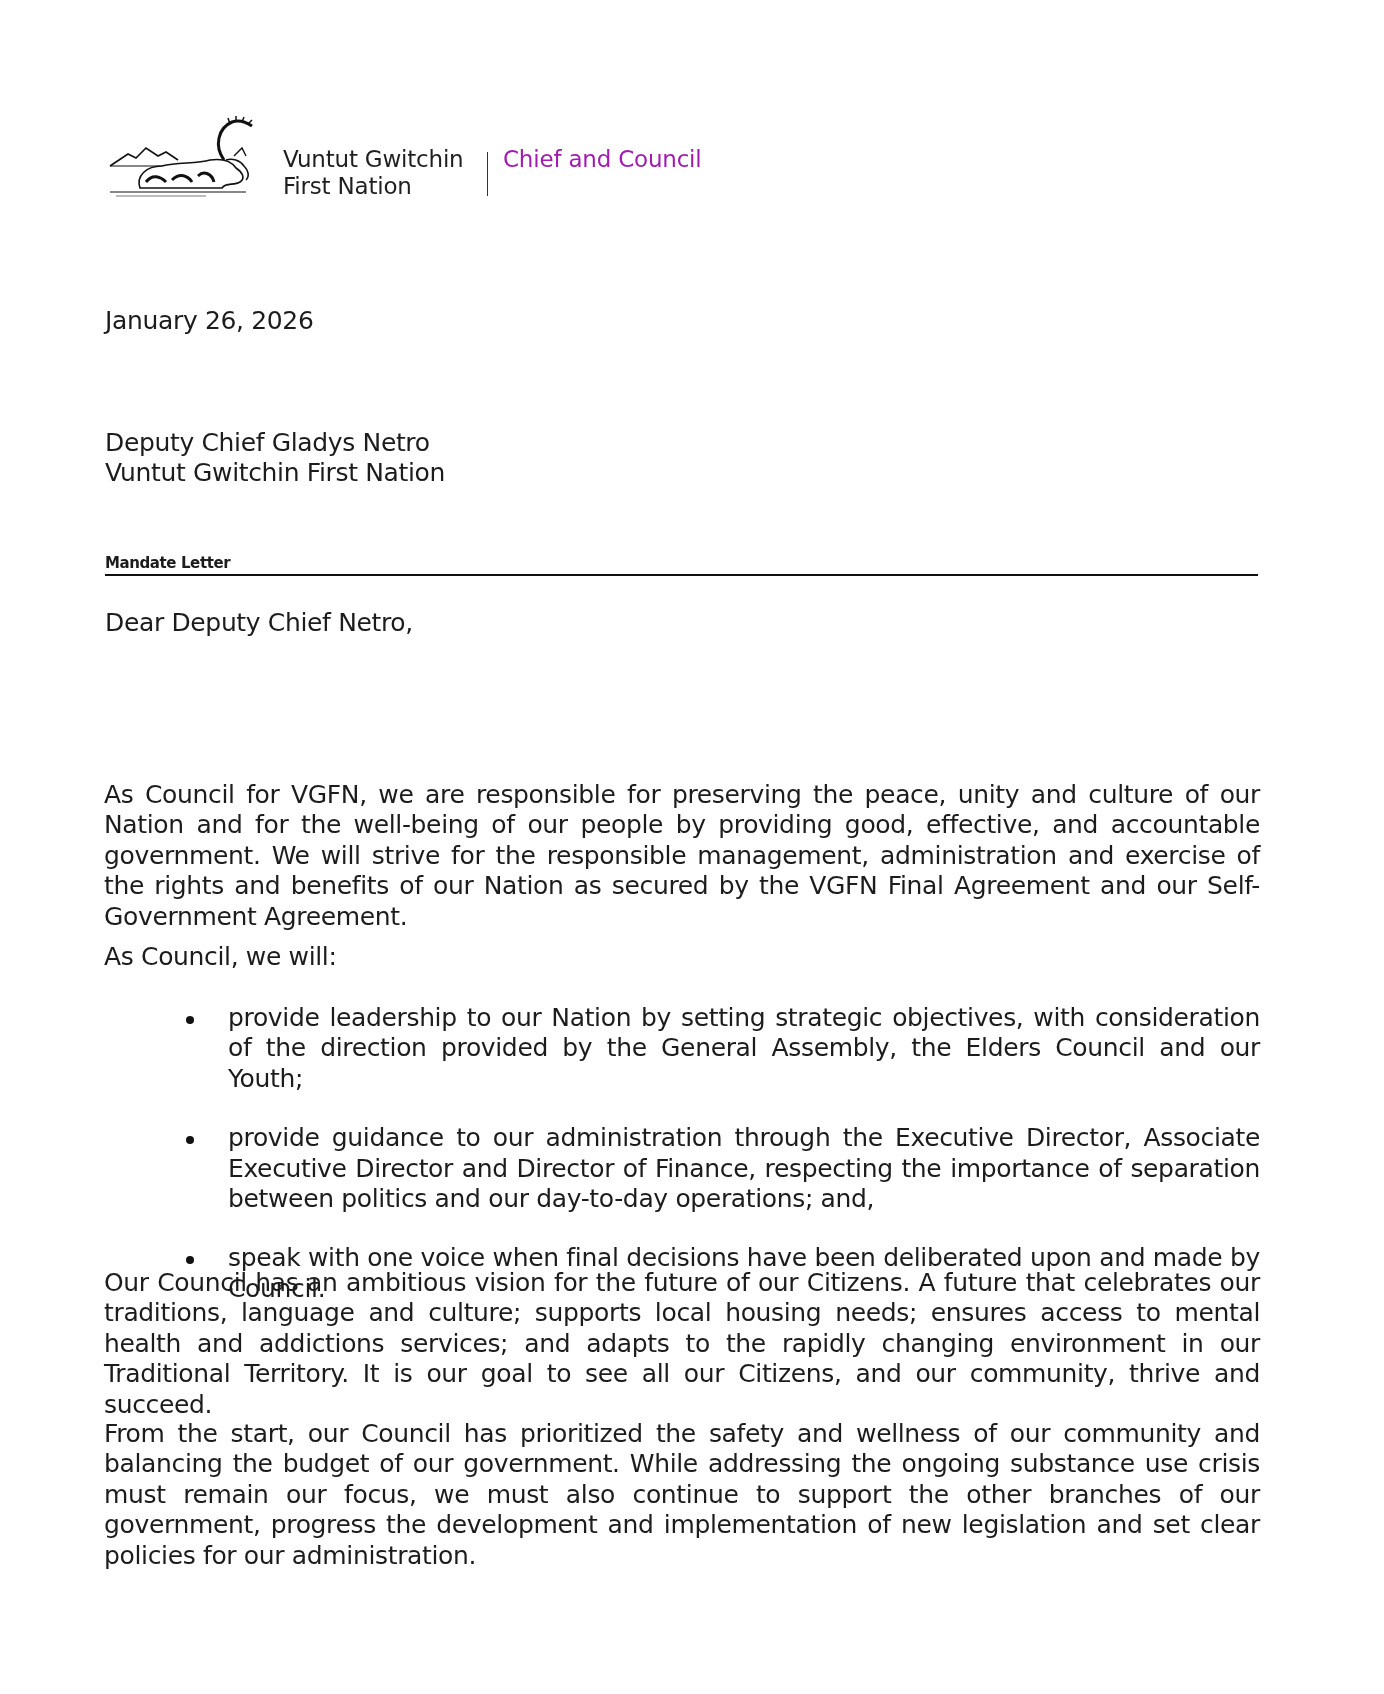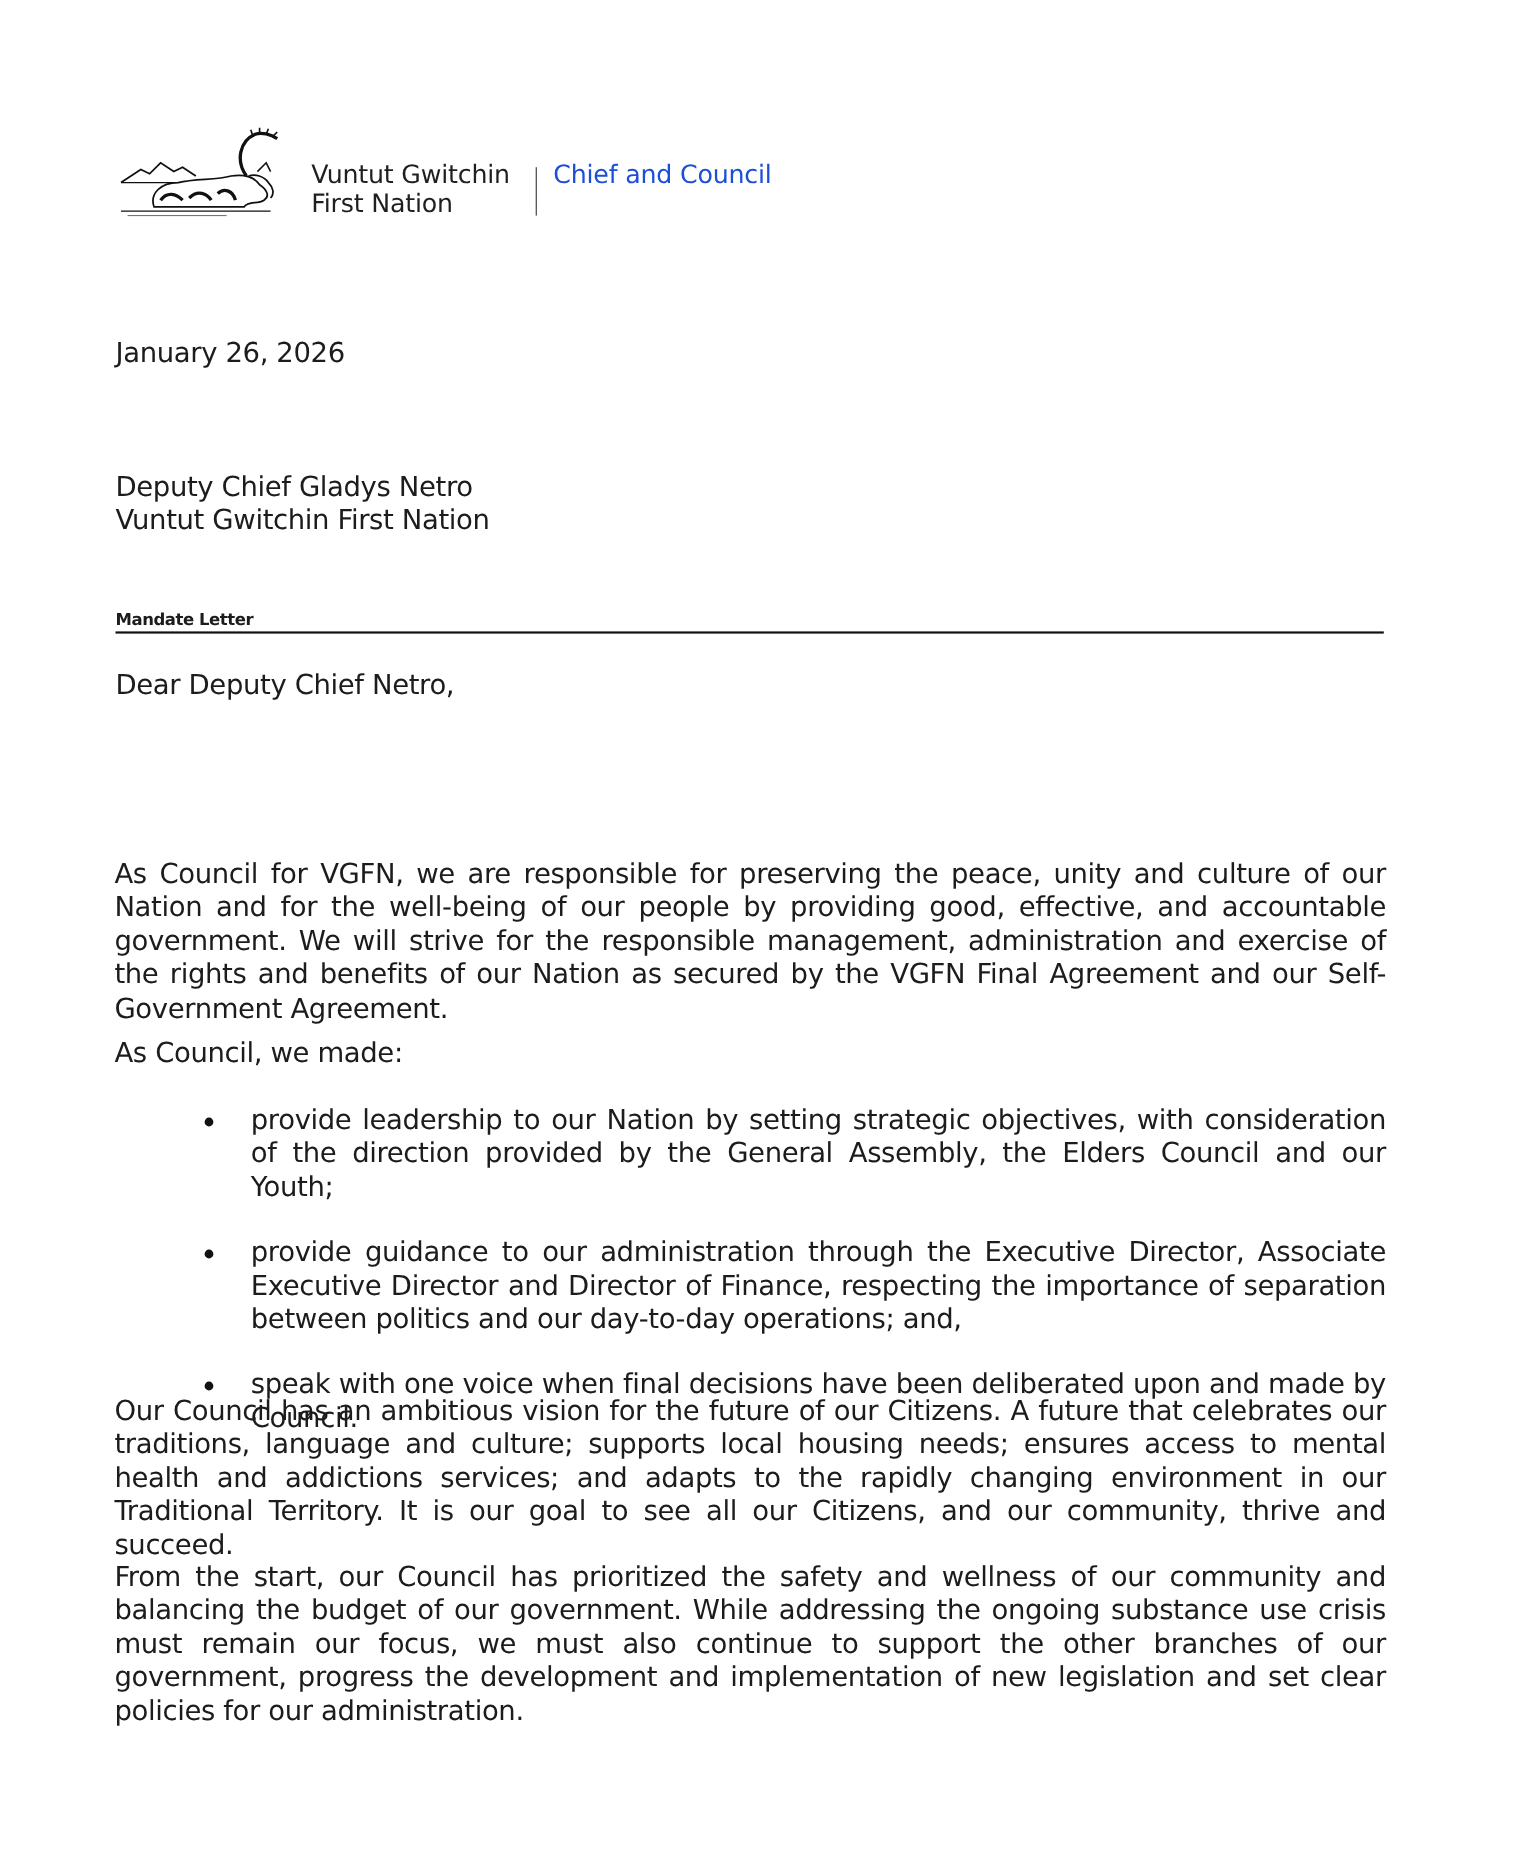--- a/index.html
+++ b/index.html
@@ -2,21 +2,21 @@
 <html><head>
   <meta charset="utf-8">
   <style>
     html, body { margin:0; padding:0; background:#fff; }
     body { width:1384px; height:1694px; position:relative; overflow:hidden;
       font-family:"DejaVu Sans", sans-serif; color:#1a1a1a; }
     .page { position:absolute; left:0; top:0; width:1143px; height:1694px; }
     .logo { position:absolute; left:106px; top:116px; width:168px; height:84px; }
     .org-name { position:absolute; left:283px; top:146px; font-size:23px; line-height:27px; color:#1f1f1f; letter-spacing:-0.2px; }
     .divider { position:absolute; left:487px; top:152px; width:1px; height:44px; background:#333; }
-    .office-title { position:absolute; left:503px; top:146px; font-size:23px; color:#1d4ed8; letter-spacing:-0.2px; }
+    .office-title { position:absolute; left:503px; top:146px; font-size:23px; color:#a21caf; letter-spacing:-0.2px; }
     .address { position:absolute; right:123px; top:142px; text-align:right; font-size:15.5px; line-height:28px; color:#222; }
     .text { font-size:25px; line-height:30.4px; color:#1c1c1c; letter-spacing:-0.35px; }
     .date { position:absolute; left:105px; top:306px; }
     .recipient { position:absolute; left:105px; top:428px; }
     .heading { position:absolute; left:105px; top:548px; font-weight:bold; font-size:15px; letter-spacing:-0.4px; }
     .rule { position:absolute; left:105px; top:574px; width:1153px; height:2px; background:#111; }
     .salutation { position:absolute; left:105px; top:608px; }
     .para { position:absolute; left:104px; width:1156px; text-align:justify; text-align-last:left; }
     .p1 { top:671px; }
     .p2 { top:780px; }
@@ -66,21 +66,21 @@
     <div>Deputy Chief Gladys Netro</div>
     <div>Vuntut Gwitchin First Nation</div>
   </div>
 
   <div class="text heading">Mandate Letter</div>
   <div class="rule"></div>
 
   <div class="text salutation">Dear Deputy Chief Netro,</div>
 
   <div class="text para p2">As Council for VGFN, we are responsible for preserving the peace, unity and culture of our Nation and for the well-being of our people by providing good, effective, and accountable government. We will strive for the responsible management, administration and exercise of the rights and benefits of our Nation as secured by the VGFN Final Agreement and our Self-Government Agreement.</div>
-  <div class="text intro">As Council, we made:</div>
+  <div class="text intro">As Council, we will:</div>
 
   <ul class="text bullets">
     <li>
       <span class="dot"></span>
       <span>provide leadership to our Nation by setting strategic objectives, with consideration of the direction provided by the General Assembly, the Elders Council and our Youth;</span>
     </li>
     <li>
       <span class="dot"></span>
       <span>provide guidance to our administration through the Executive Director, Associate Executive Director and Director of Finance, respecting the importance of separation between politics and our day-to-day operations; and,</span>
     </li>

